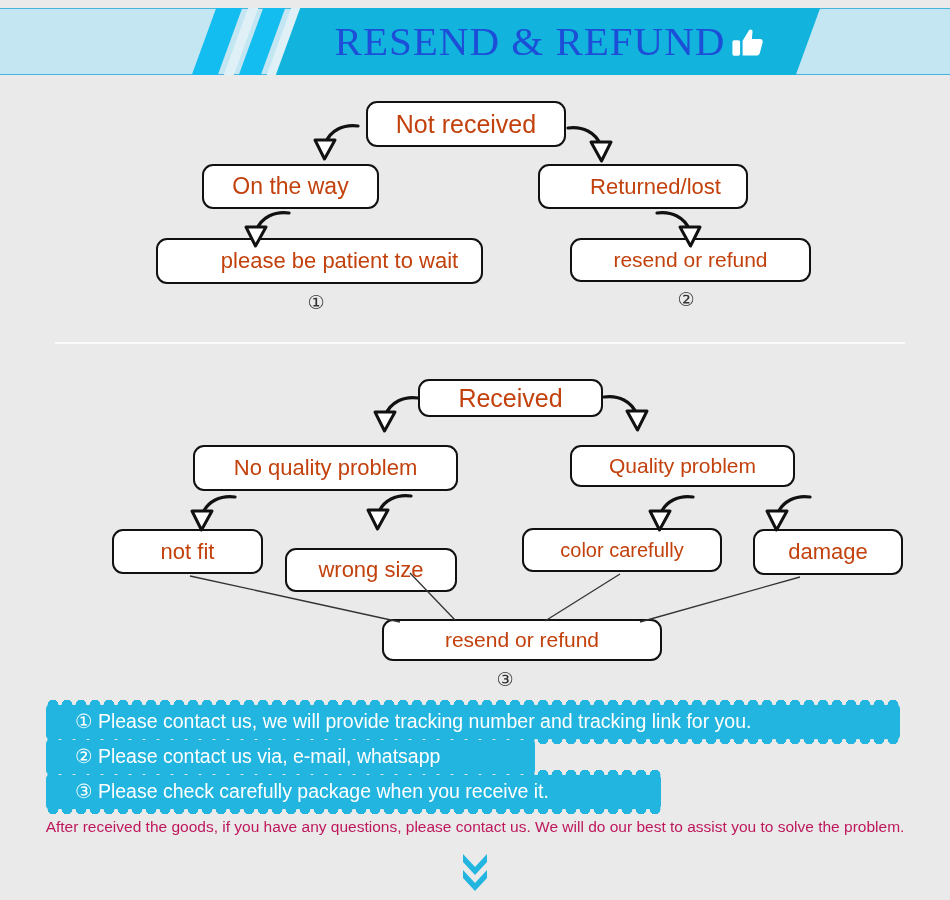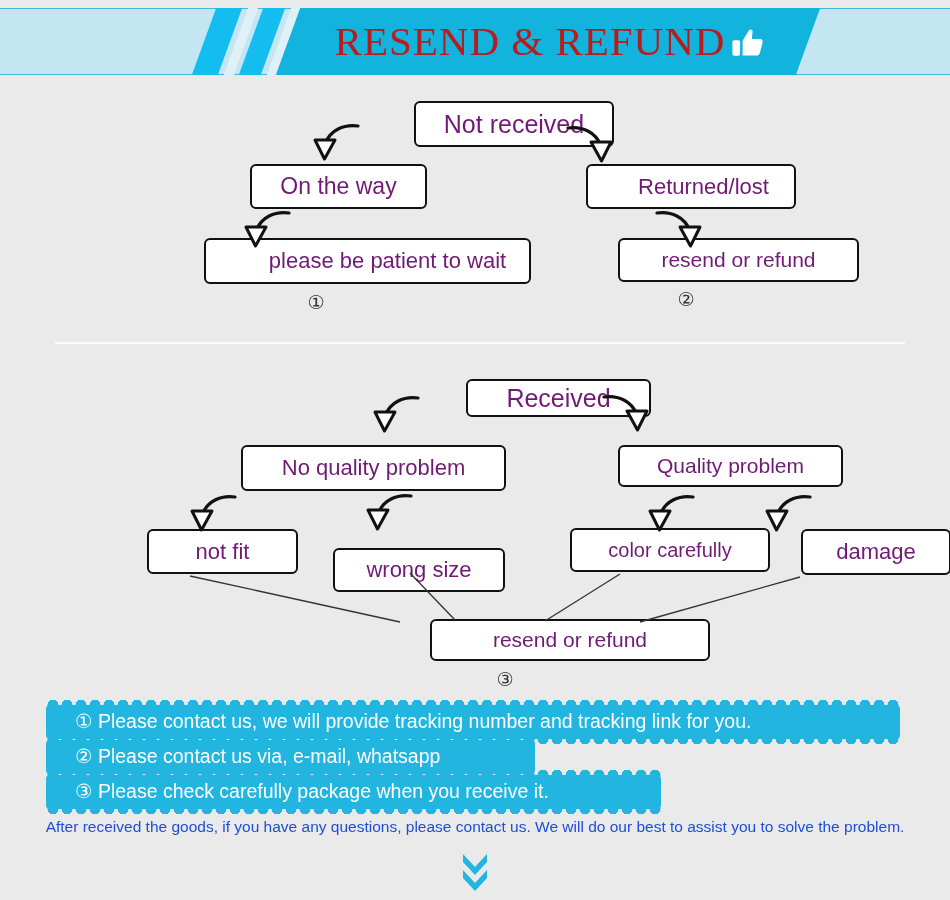--- a/index.html
+++ b/index.html
@@ -52,44 +52,43 @@
     left: 300px; top: 8px;
     width: 500px; height: 67px;
     display: flex;
     align-items: center;
     justify-content: center;
     gap: 6px;
   }
   #banner-title {
     font-family: "Liberation Serif", serif;
     font-size: 41px;
-    color: #b91c1c;
+    color: #1d4ed8;
     letter-spacing: 1px;
     line-height: 1;
     white-space: nowrap;
   }
   #thumbs-up-icon {
     display: block;
     width: 34px; height: 34px;
     margin-top: 3px;
   }
 
   
   .fbox {
     position: absolute;
     background: #ffffff;
     border: 2.5px solid #111111;
-    border-radius: 6px;
+    border-radius: 11px;
     display: flex;
     align-items: center;
     justify-content: center;
-    color: #701a75;
+    color: #c2410c;
     box-sizing: border-box;
     white-space: nowrap;
-    margin-left: 48px;
   }
   .fnum {
     position: absolute;
     font-size: 19px;
     color: #333333;
     text-align: center;
     font-family: "DejaVu Sans", sans-serif;
   }
 
   
@@ -106,21 +105,21 @@
     position: absolute;
     left: 55px; top: 342px;
     width: 850px; height: 2px;
     background: #fbfbfb;
   }
 
   
   #box-received     { left: 418px; top: 379px; width: 185px; height: 38px; font-size: 25px; }
   #box-no-quality   { left: 193px; top: 445px; width: 265px; height: 46px; font-size: 22px; }
   #box-quality      { left: 570px; top: 445px; width: 225px; height: 42px; font-size: 21px; }
-  #box-not-fit      { left: 99px; top: 529px; width: 151px; height: 45px; font-size: 22px; }
+  #box-not-fit      { left: 112px; top: 529px; width: 151px; height: 45px; font-size: 22px; }
   #box-wrong-size   { left: 285px; top: 548px; width: 172px; height: 44px; font-size: 22px; }
   #box-color-diff   { left: 522px; top: 528px; width: 200px; height: 44px; font-size: 20px; }
   #box-damage       { left: 753px; top: 529px; width: 150px; height: 46px; font-size: 22px; }
   #box-resend-2     { left: 382px; top: 619px; width: 280px; height: 42px; font-size: 21px; }
   #num-3 { left: 485px; top: 668px; width: 40px; }
 
   
   #flow-svg {
     position: absolute;
     left: 0; top: 0;
@@ -176,21 +175,21 @@
   #note-line-2 { top: 41px; }
   #note-line-3 { top: 76px; }
 
   
   #footer-text {
     position: absolute;
     left: 0; top: 818px;
     width: 950px;
     text-align: center;
     font-size: 15.5px;
-    color: #1d4ed8;
+    color: #be185d;
     font-family: "Liberation Sans", sans-serif;
   }
   #chevron-down-icon {
     position: absolute;
     left: 455px; top: 850px;
     width: 40px; height: 42px;
   }
 </style>
 </head>
 <body>

